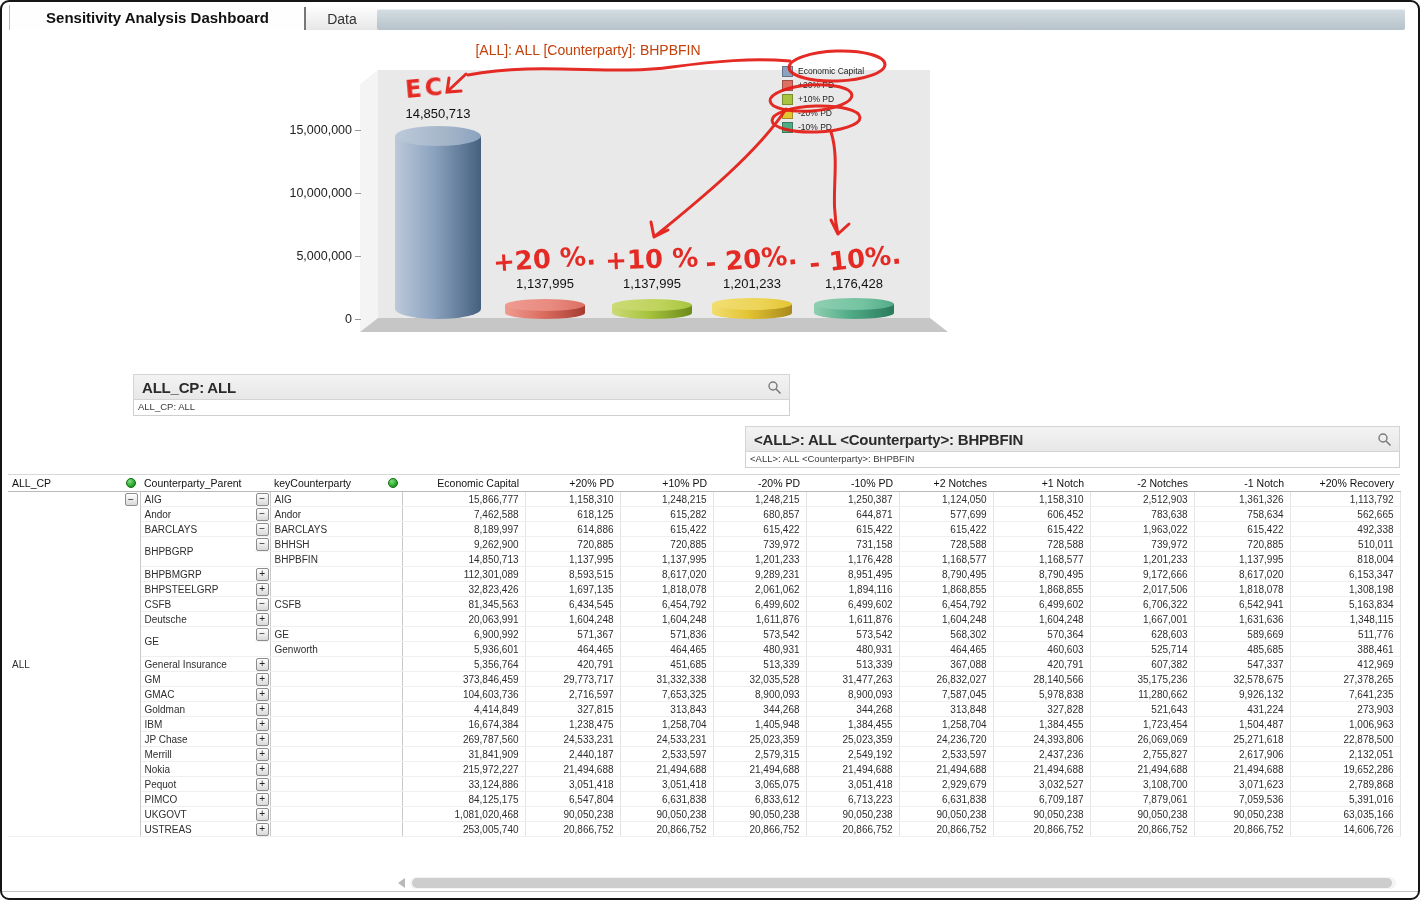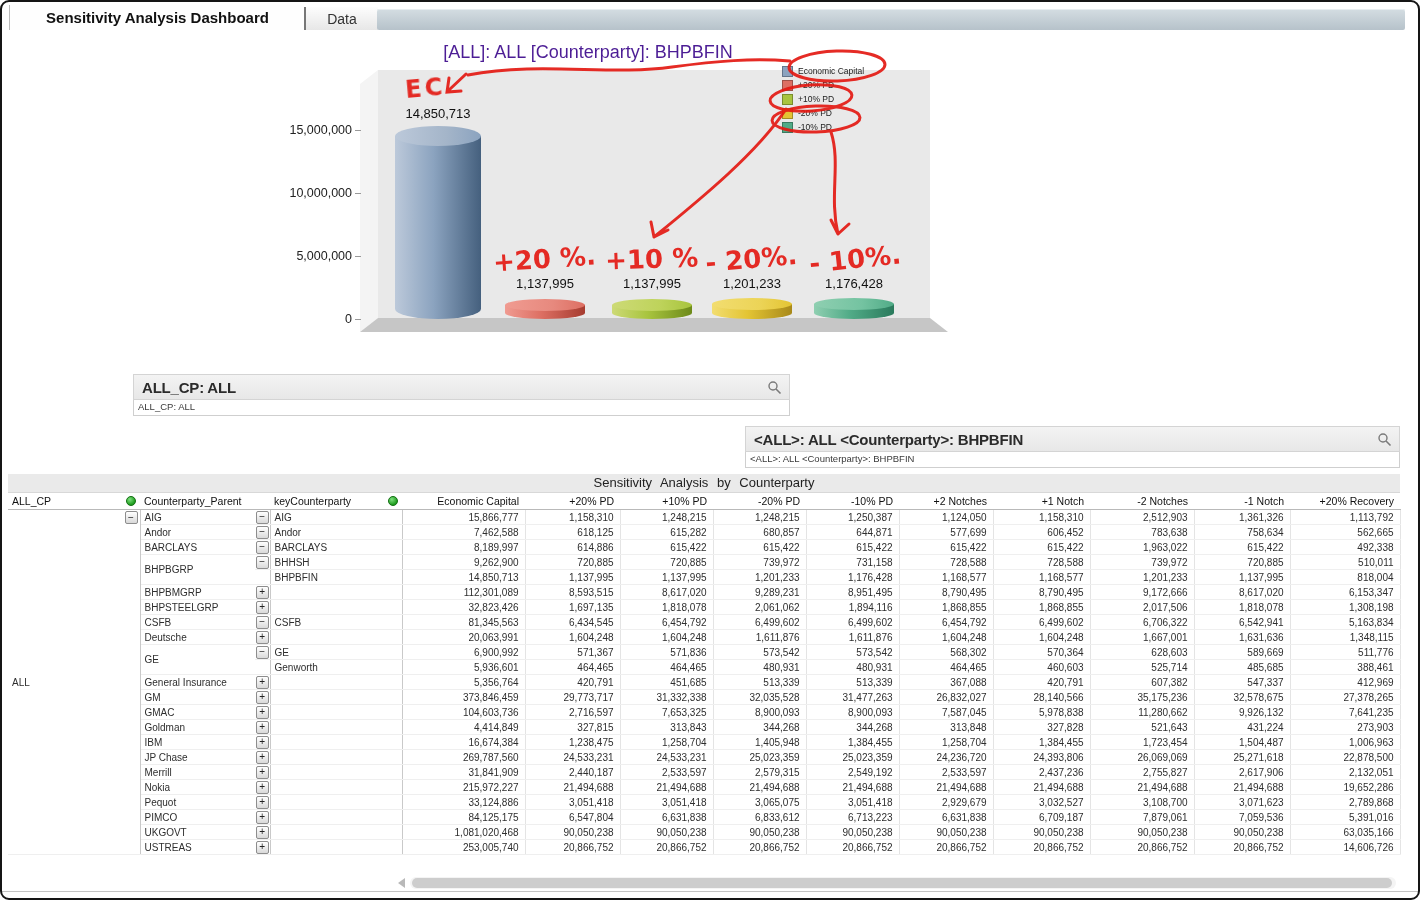--- a/index.html
+++ b/index.html
@@ -12,21 +12,21 @@
         border-left:1px solid #bbb;display:flex;align-items:center;justify-content:center;
         font-size:15px;font-weight:bold;color:#111;}
   .tab2{position:absolute;left:304px;top:7px;width:72px;height:23px;
         background:linear-gradient(#fdfdfd,#e7e7e7);border-left:2px solid #777;
         display:flex;align-items:center;justify-content:center;font-size:14px;color:#333;}
   .tabstrip{position:absolute;left:377px;top:9px;width:1028px;height:21px;border-radius:2px;
         background:linear-gradient(#d4dde2,#b6c2ca);box-shadow:inset 0 1px 0 #e7edf0;}
 
   
   .chart{position:absolute;left:240px;top:38px;width:696px;height:307px;background:#fff;}
-  .chart-title{position:absolute;left:0;right:0;top:4px;text-align:center;font-size:18px;color:#4c1d95;}
+  .chart-title{position:absolute;left:0;right:0;top:4px;text-align:center;font-size:14px;color:#c2410c;}
   .wall{position:absolute;left:138px;top:32px;width:552px;height:248px;background:#e9e9e9;}
   .sidewall{position:absolute;left:120px;top:32px;width:18px;height:262px;background:#f4f4f4;
         clip-path:polygon(0 14px,18px 0,18px 248px,0 262px);}
   .floor{position:absolute;left:120px;top:280px;width:588px;height:14px;background:#c6c6c6;
         clip-path:polygon(18px 0,570px 0,588px 14px,0 14px);}
   .ytick{position:absolute;width:112px;text-align:right;font-size:12.5px;color:#222;height:14px;line-height:14px;}
   .ytickmark{position:absolute;width:6px;height:1px;background:#999;left:115px;}
   .cyl{position:absolute;z-index:2;}
   .cyl-body{position:absolute;left:0;right:0;}
   .cyl-top{position:absolute;left:0;right:0;top:0;border-radius:50%;}
@@ -195,21 +195,20 @@
       <span class="t">&lt;ALL&gt;: ALL &lt;Counterparty&gt;: BHPBFIN</span>
       <svg class="mag" viewBox="0 0 15 15">
         <circle cx="6" cy="6" r="4" fill="none" stroke="#7a7a7a" stroke-width="1.4"></circle>
         <line x1="9" y1="9" x2="13.5" y2="13.5" stroke="#7a7a7a" stroke-width="1.6"></line>
       </svg>
     </div>
     <div class="panel-val">&lt;ALL&gt;: ALL &lt;Counterparty&gt;: BHPBFIN</div>
   </div>
 
   <div class="tbl-wrap">
-    <div class="tbl-title">Sensitivity Analysis by Counterparty</div>
     <div id="table-host">
         <table>
           <colgroup>
             <col style="width: 132px;">
             <col style="width: 115px;">
             <col style="width: 15px;">
             <col style="width: 132px;">
             <col style="width: 123px;">
             <col style="width: 95px;">
             <col style="width: 93px;">

